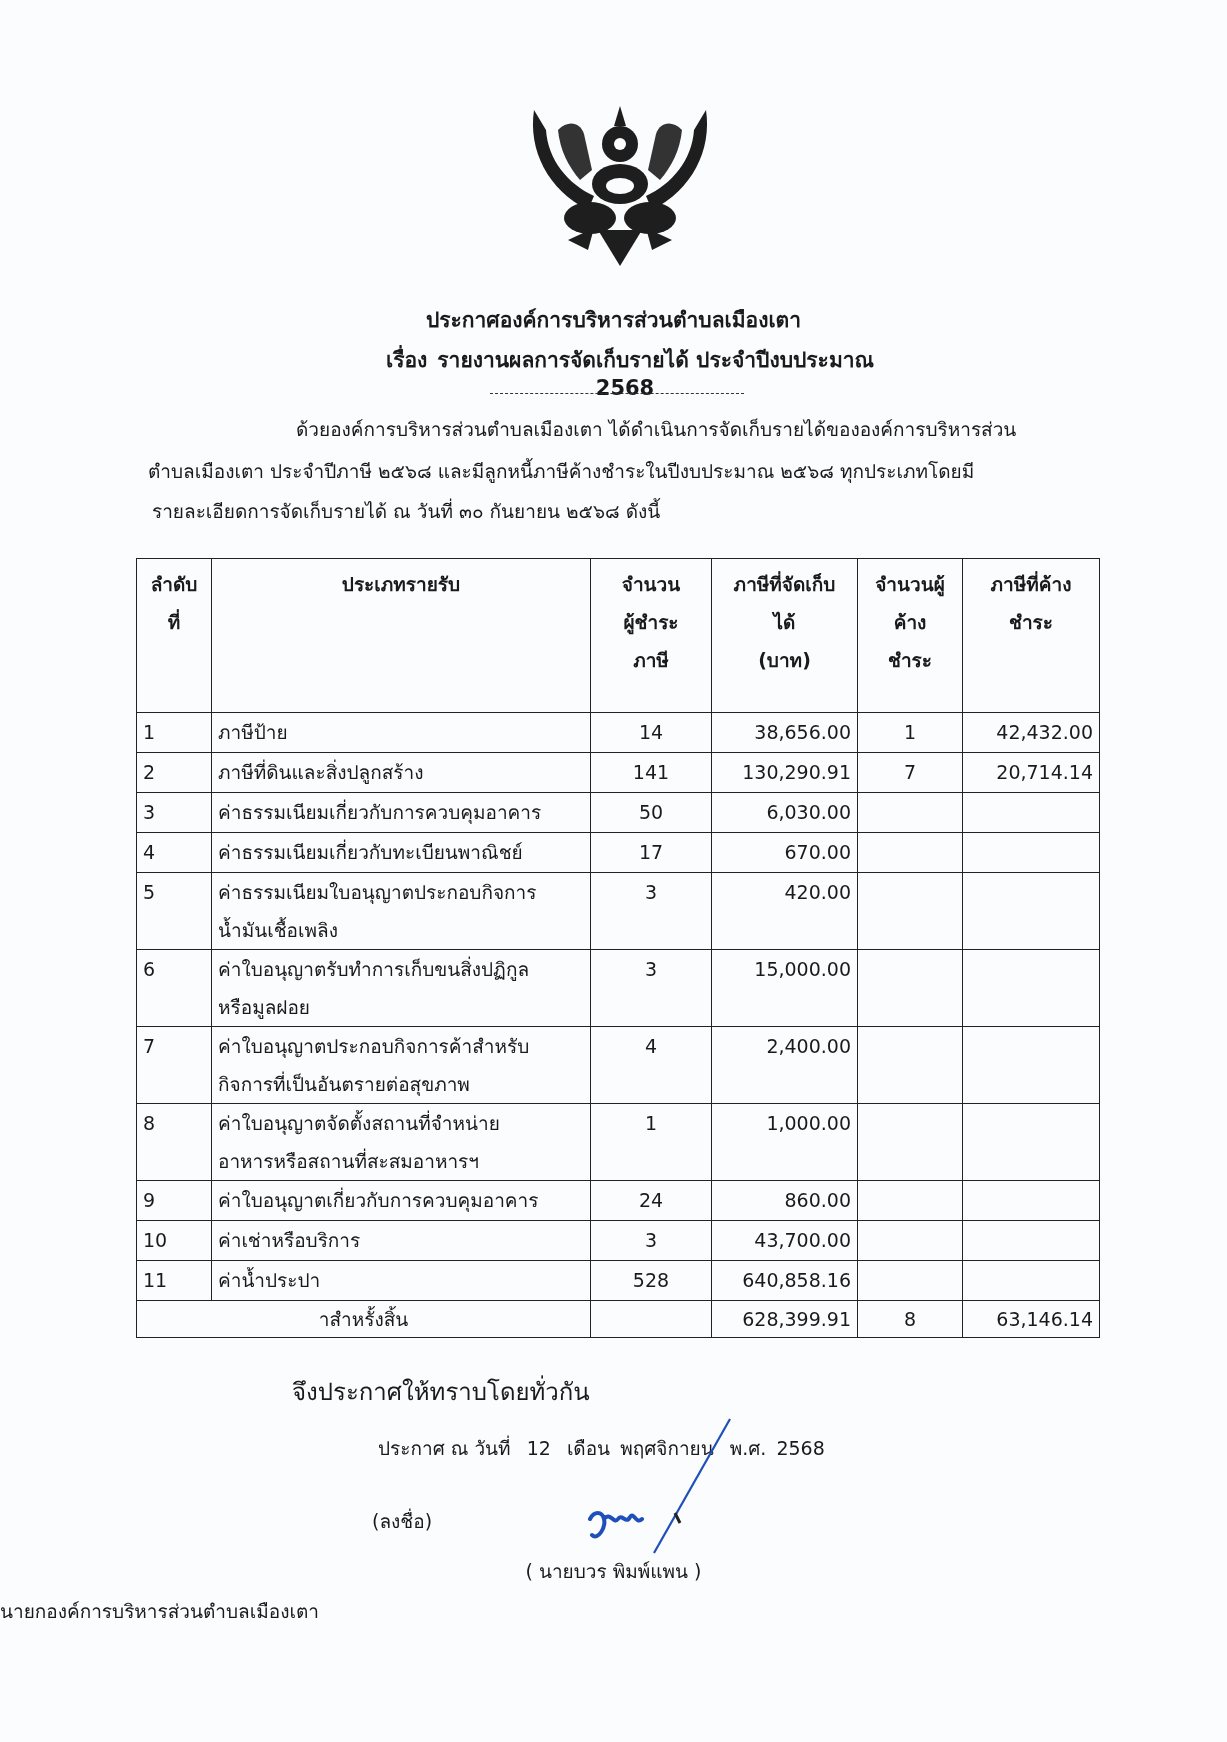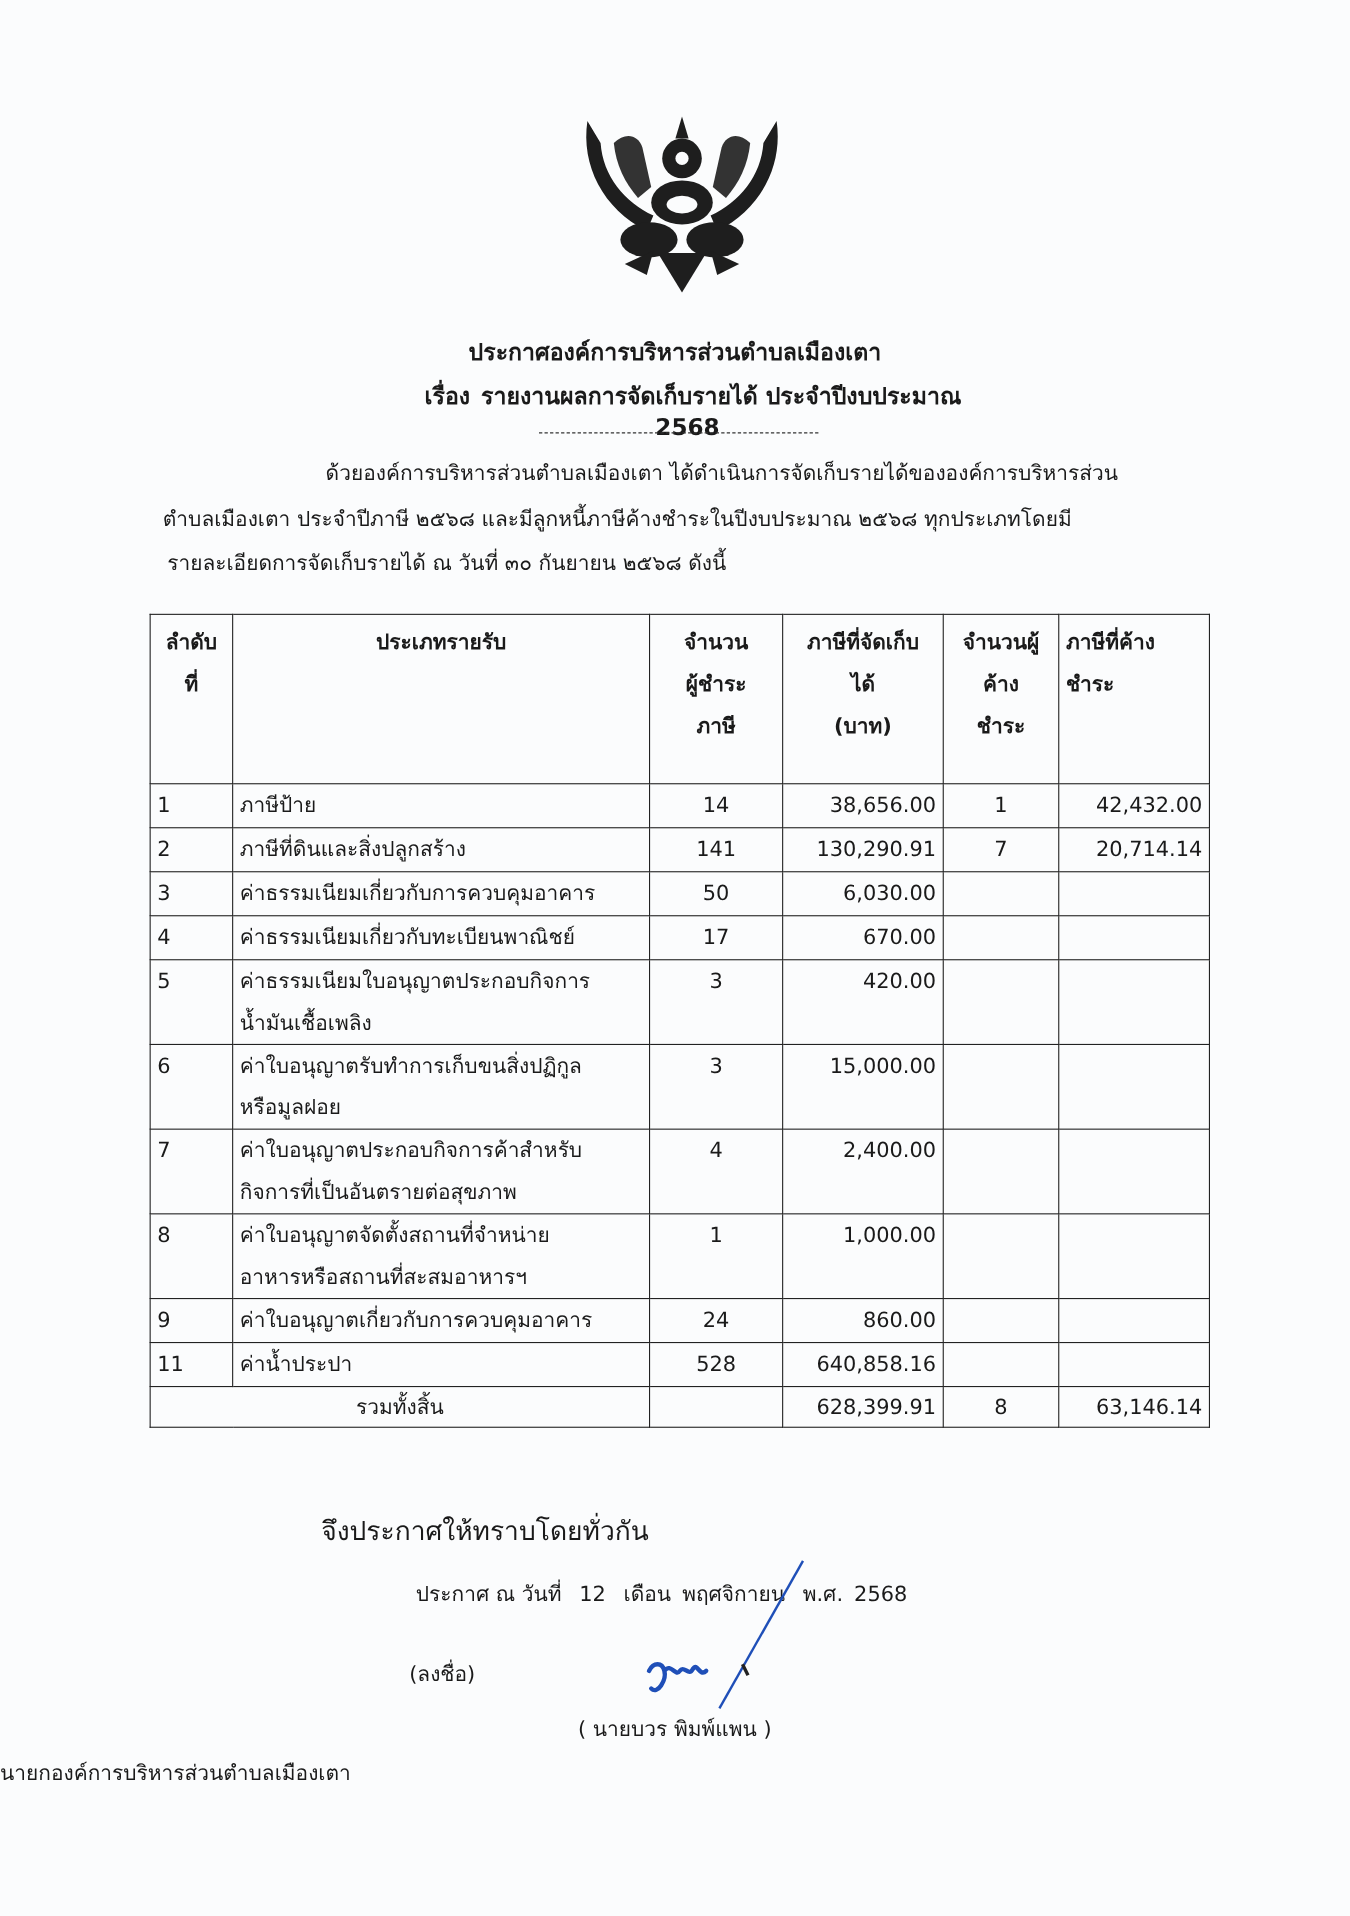--- a/index.html
+++ b/index.html
@@ -101,21 +101,21 @@
       <th class="c-amt" style="text-align:center">
         <div>ภาษีที่จัดเก็บ</div>
         <div>ได้</div>
         <div>(บาท)</div>
       </th>
       <th class="c-ocnt">
         <div>จำนวนผู้</div>
         <div>ค้าง</div>
         <div>ชำระ</div>
       </th>
-      <th class="c-oamt" style="text-align:left">
+      <th class="c-oamt" style="text-align:center">
         <div>ภาษีที่ค้าง</div>
         <div>ชำระ</div>
       </th>
     </tr>
   </thead>
   <tbody id="rows">
       <tr class="r1">
         <td class="c-no">1</td>
         <td class="c-type">
           <div>ภาษีป้าย</div>
@@ -203,33 +203,43 @@
         <td class="c-no">9</td>
         <td class="c-type">
           <div>ค่าใบอนุญาตเกี่ยวกับการควบคุมอาคาร</div>
         </td>
         <td class="c-cnt">24</td>
         <td class="c-amt">860.00</td>
         <td class="c-ocnt"></td>
         <td class="c-oamt"></td>
       </tr>
       <tr class="r1">
+        <td class="c-no">10</td>
+        <td class="c-type">
+          <div>ค่าเช่าหรือบริการ</div>
+        </td>
+        <td class="c-cnt">3</td>
+        <td class="c-amt">43,700.00</td>
+        <td class="c-ocnt"></td>
+        <td class="c-oamt"></td>
+      </tr>
+      <tr class="r1">
         <td class="c-no">11</td>
         <td class="c-type">
           <div>ค่าน้ำประปา</div>
         </td>
         <td class="c-cnt">528</td>
         <td class="c-amt">640,858.16</td>
         <td class="c-ocnt"></td>
         <td class="c-oamt"></td>
       </tr>
     </tbody>
   <tfoot>
     <tr class="total">
-      <td colspan="2" class="total-label">รวมทั้งสิ้น</td>
+      <td colspan="2" class="total-label">าสำหรั้งสิ้น</td>
       <td class="c-cnt"></td>
       <td class="c-amt">628,399.91</td>
       <td class="c-ocnt">8</td>
       <td class="c-oamt">63,146.14</td>
     </tr>
   </tfoot>
 </table>
 
 <div class="abs closing">จึงประกาศให้ทราบโดยทั่วกัน</div>
 <div class="abs date-line">

